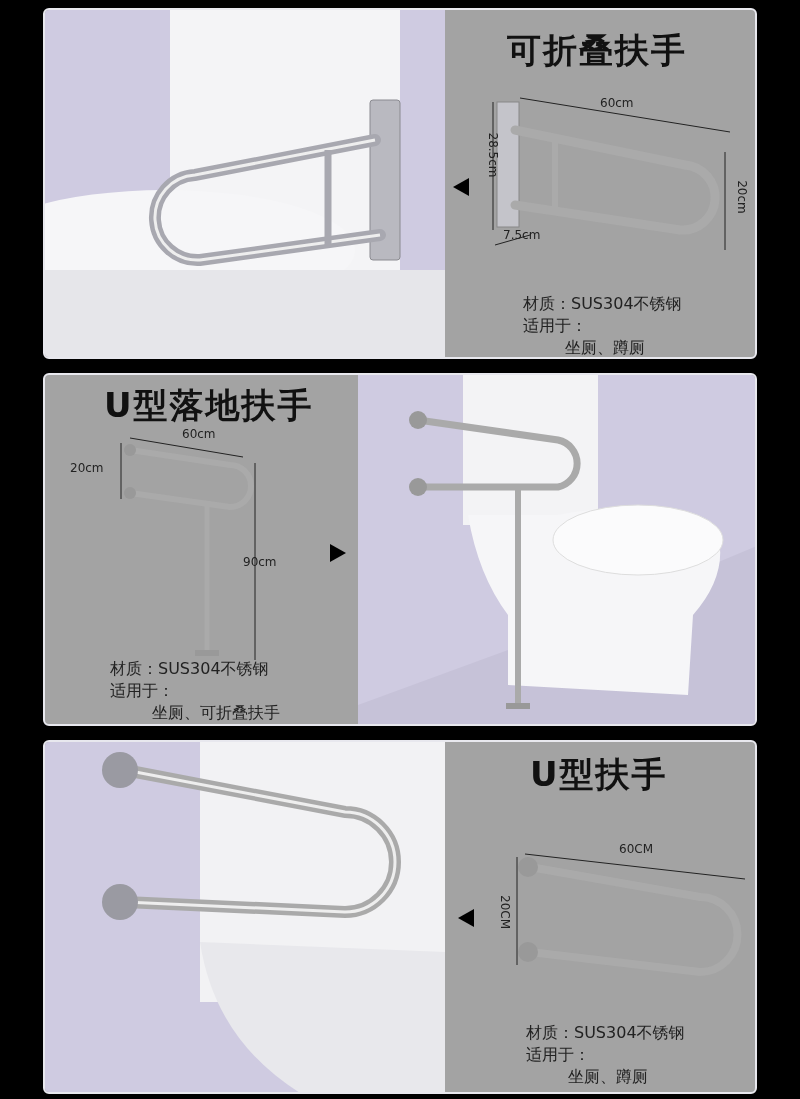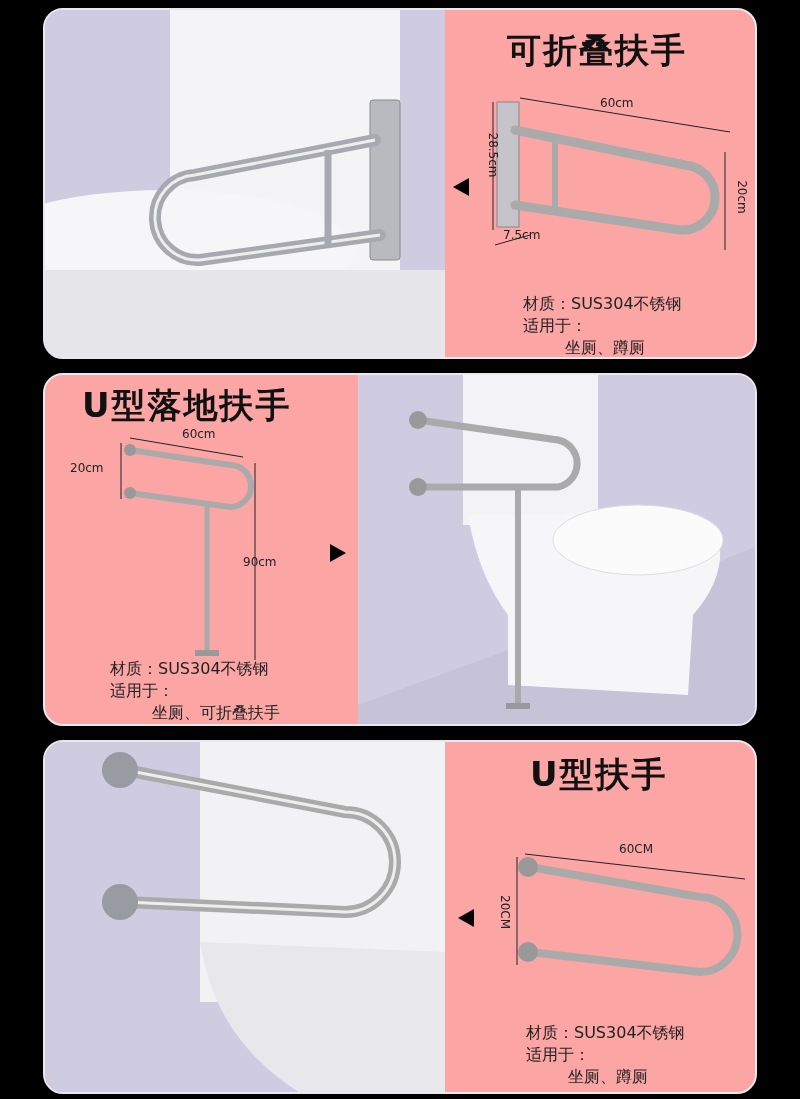--- a/index.html
+++ b/index.html
@@ -1,17 +1,17 @@
 <!DOCTYPE html>
 <html><head>
 <meta charset="utf-8">
 <style>
 *{box-sizing:border-box;margin:0;padding:0}
 body{width:800px;height:1099px;background:#000;font-family:"DejaVu Sans",sans-serif;position:relative;overflow:hidden}
-.panel{position:absolute;left:43px;width:714px;background:#fca5a5;border-radius:20px;overflow:hidden;border:2px solid #e8e8ee}
+.panel{position:absolute;left:43px;width:714px;background:#a3a3a3;border-radius:6px;overflow:hidden;border:2px solid #e8e8ee}
 #p1{top:8px;height:351px}
 #p2{top:373px;height:353px}
 #p3{top:740px;height:354px}
 .photo{position:absolute;background:#cfcbe1}
 .title{position:absolute;font-weight:bold;font-size:34px;color:#111;letter-spacing:2px}
 .dim{position:absolute;font-size:12px;color:#222}
 .spec{position:absolute;font-size:16px;color:#222;line-height:22px}
 .spec .ind{padding-left:42px}
 .arrow{position:absolute;width:0;height:0}
 .arrow.left{border-top:9px solid transparent;border-bottom:9px solid transparent;border-right:16px solid #000}
@@ -49,21 +49,21 @@
   <div class="dim" style="left:680px;top:180px;transform:rotate(90deg)">20cm</div>
   <div class="dim" style="left:458px;top:218px">7.5cm</div>
   <div class="spec" style="left:478px;top:283px">
     <div><span>材质：</span><span>SUS304不锈钢</span></div>
     <div>适用于：</div>
     <div class="ind">坐厕、蹲厕</div>
   </div>
 </div>
 
 <div class="panel" id="p2">
-  <div class="title" style="left:37px;top:8px">U型落地扶手</div>
+  <div class="title" style="left:59px;top:8px">U型落地扶手</div>
   <svg width="200" height="230" style="left:70px;top:60px">
     <path d="M15 15 L115 30 A18 18 0 0 1 115 72 L15 58" fill="none" stroke="#aaa" stroke-width="6"></path>
     <circle cx="15" cy="15" r="6" fill="#999"></circle>
       <circle cx="15" cy="58" r="6" fill="#999"></circle>
     <line x1="92" y1="70" x2="92" y2="218" stroke="#aaa" stroke-width="5"></line>
     <rect x="80" y="215" width="24" height="6" fill="#999"></rect>
     <line x1="15" y1="3" x2="128" y2="22" stroke="#222"></line>
     <line x1="6" y1="8" x2="6" y2="64" stroke="#222"></line>
     <line x1="140" y1="28" x2="140" y2="225" stroke="#222"></line>
   </svg>

